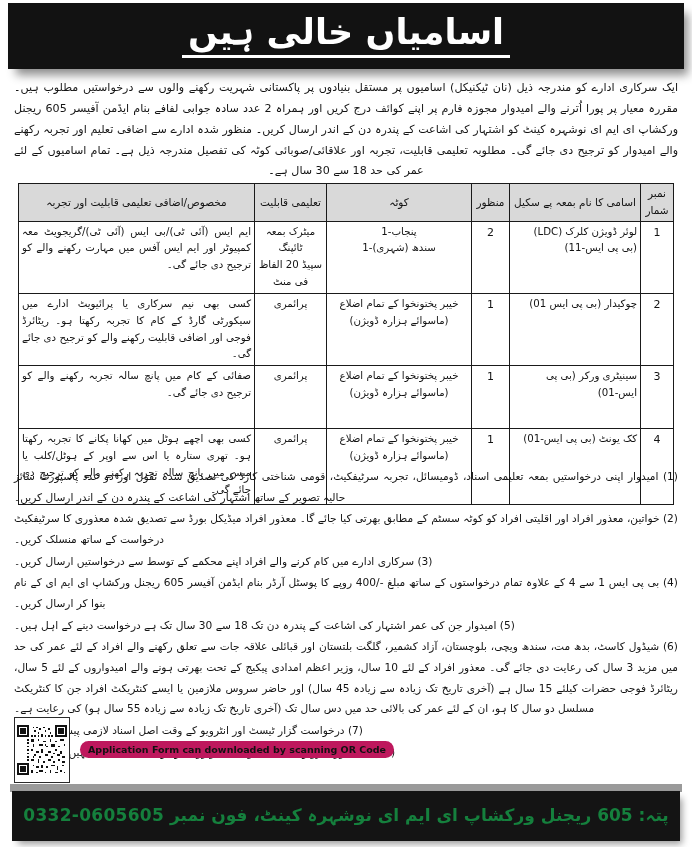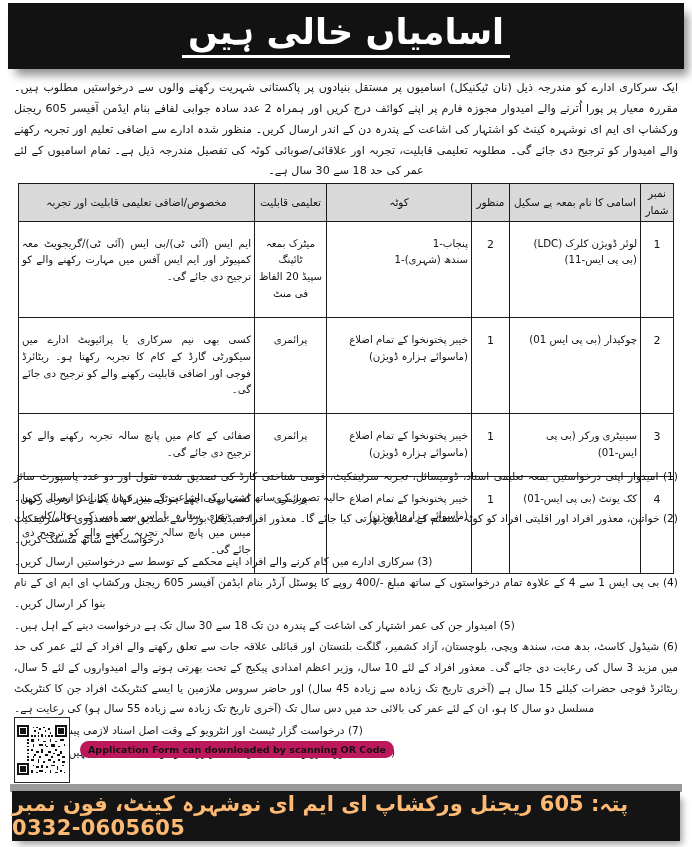--- a/index.html
+++ b/index.html
@@ -41,35 +41,35 @@
     position:absolute;left:18px;top:183px;width:655px;
   }
   table.jobs{
     width:655px;border-collapse:collapse;direction:rtl;
     table-layout:fixed;
     font-size:10px;
     border-radius:20px;
   }
   table.jobs th, table.jobs td{
     border:1px solid #1a1a1a;
-    padding:14px 3px;
+    padding:2px 3px;
     vertical-align:top;
     line-height:1.65;
     color:#131313;
   }
   table.jobs thead th{
     background:#d9d9d9;
     text-align:center;vertical-align:middle;
     font-weight:normal;font-size:10.5px;
     height:19px;padding:1px 2px;
   }
   td.c-sr{text-align:center;vertical-align:top;padding-top:4px;font-size:11px;}
   td.c-post{text-align:right;font-size:10.2px;}
   td.c-count{text-align:center;vertical-align:top;padding-top:4px;font-size:11px;}
-  td.c-quota{font-size:10.2px;}
+  td.c-quota{text-align:center;font-size:10.2px;}
   td.c-edu{text-align:center;font-size:10.2px;}
   td.c-extra{text-align:justify;font-size:10.2px;padding:2px 4px;}
   .linebreak{display:block;}
 
   
   col.w-sr{width:33px;}
   col.w-post{width:131px;}
   col.w-count{width:38px;}
   col.w-quota{width:145px;}
   col.w-edu{width:72px;}
@@ -107,21 +107,21 @@
   .footer-shadow{
     position:absolute;left:10px;top:784px;width:672px;height:8px;
     background:#9a9a9a;
   }
   .footer{
     position:absolute;left:12px;top:791px;width:668px;height:50px;
     background:#141414;display:flex;align-items:center;justify-content:center;
     box-shadow:4px 5px 7px -2px rgba(0,0,0,.4);
   }
   .footer-text{
-    color:#fdba74;font-size:21px;font-weight:bold;direction:rtl;text-align:left;
+    color:#15803d;font-size:17px;font-weight:bold;direction:rtl;text-align:left;
     letter-spacing:.3px;line-height:1.15;
   }
   .footer-text .phone{direction:ltr;display:inline-block;}
 </style>
 </head>
 <body>
 
 <div class="page">
 
   <div class="banner">

